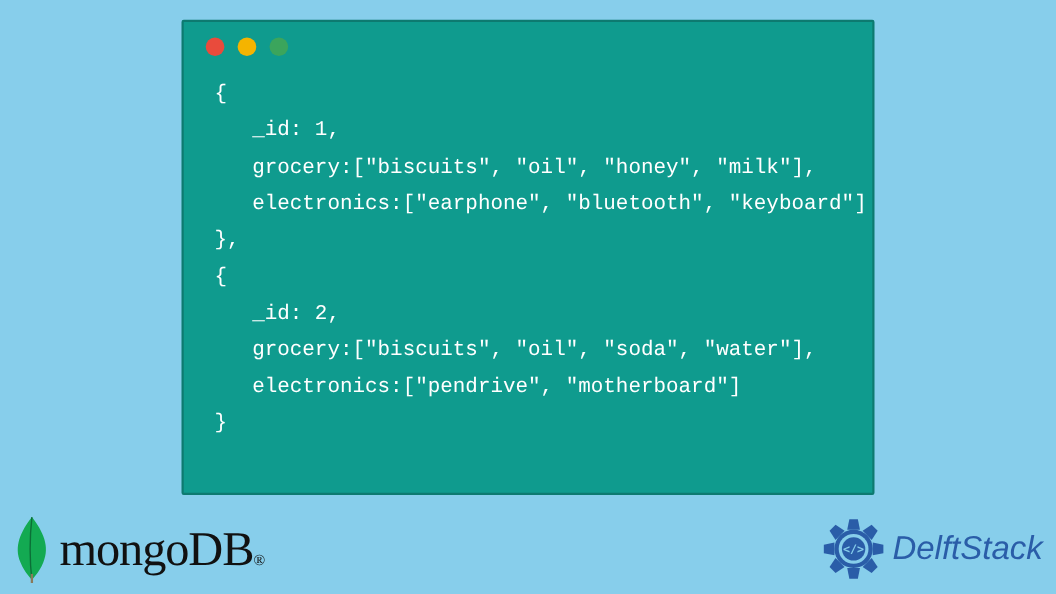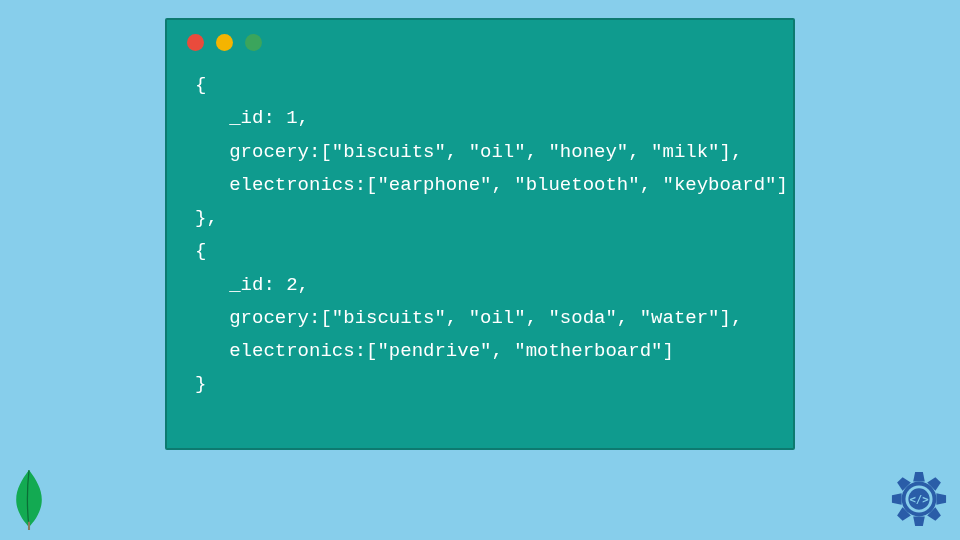--- a/index.html
+++ b/index.html
@@ -105,20 +105,21 @@
 <span>   electronics:["pendrive", "motherboard"]</span>
 <span>}</span></div>
 </div>
 
 <div class="mongodb-logo">
   <svg class="leaf-icon" viewBox="0 0 40 60">
     <path d="M20 2 C 10 15, 4 28, 10 42 C 14 52, 20 56, 20 58 C 20 56, 26 52, 30 42 C 36 28, 30 15, 20 2 Z" fill="#13aa52"></path>
     <path d="M20 2 C 18 20, 18 40, 20 58" stroke="#0b6e36" stroke-width="1.2" fill="none"></path>
     <rect x="19" y="52" width="2" height="8" fill="#8a7a5a"></rect>
   </svg>
+  <span class="mongodb-text"><span>mongoDB</span><span class="reg">®</span></span>
 </div>
 
 <div class="delftstack-logo">
   <svg class="delft-badge" viewBox="0 0 60 60">
     <g transform="translate(30,30)">
       <g fill="#2a5da8">
         <polygon points="-4,-28 4,-28 6,-18 -6,-18"></polygon>
         <polygon points="-4,28 4,28 6,18 -6,18"></polygon>
         <polygon points="-28,-4 -28,4 -18,6 -18,-6"></polygon>
         <polygon points="28,-4 28,4 18,6 18,-6"></polygon>
@@ -126,13 +127,14 @@
         <polygon transform="rotate(45)" points="-4,28 4,28 6,18 -6,18"></polygon>
         <polygon transform="rotate(45)" points="-28,-4 -28,4 -18,6 -18,-6"></polygon>
         <polygon transform="rotate(45)" points="28,-4 28,4 18,6 18,-6"></polygon>
       </g>
       <circle r="18" fill="#2a5da8"></circle>
       <circle r="14" fill="#87ceeb"></circle>
       <circle r="11" fill="#2a5da8"></circle>
       <text x="0" y="4" font-size="11" fill="#87ceeb" text-anchor="middle" font-family="monospace" font-weight="bold">&lt;/&gt;</text>
     </g>
   </svg>
+  <span class="delftstack-text">DelftStack</span>
 </div>
 
 </body></html>

